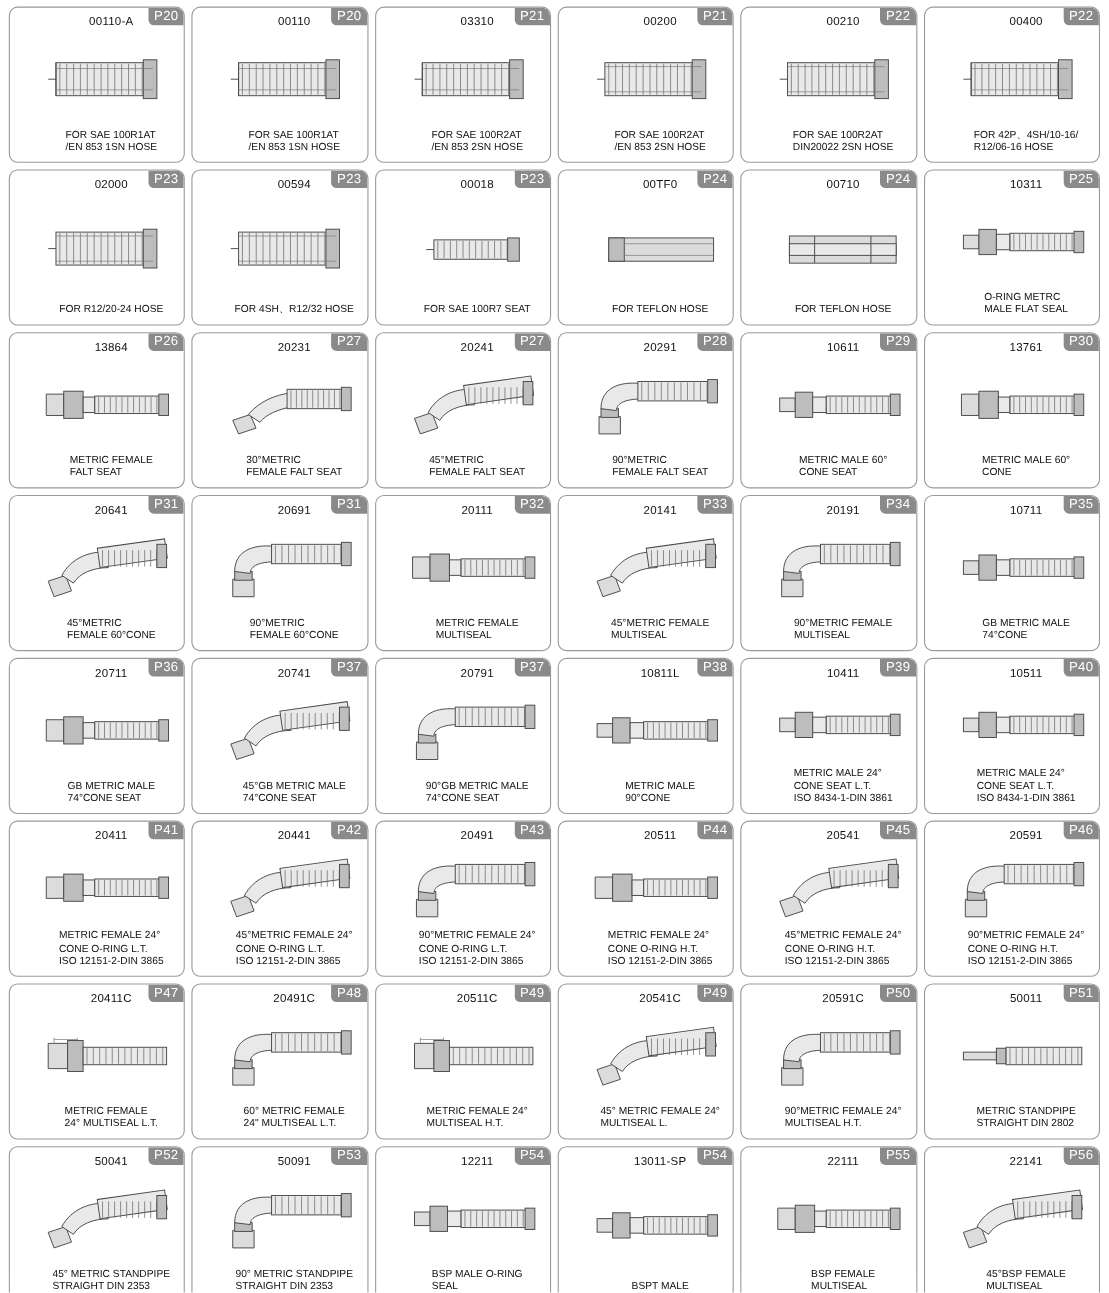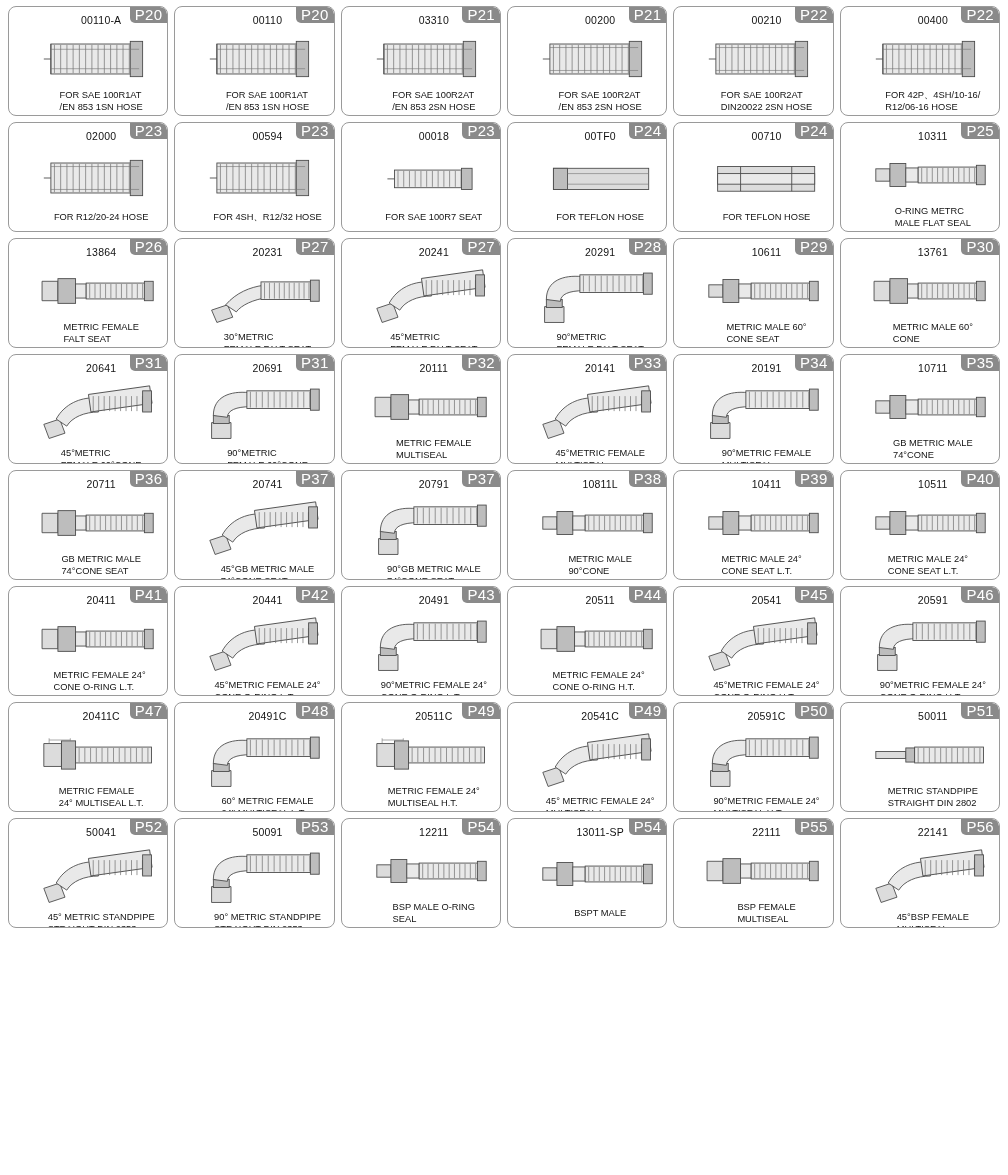--- a/index.html
+++ b/index.html
@@ -10,42 +10,42 @@
     grid-template-columns:repeat(6,1fr);
     gap:6px 6px;
     padding:6px 8px;
     box-sizing:border-box;
   }
   .card{
     border:1px solid #9a9a9a;
     border-radius:8px;
     background:#fff;
     position:relative;
-    height:110px;
+    height:142px;
     box-sizing:border-box;
     display:flex;
     flex-direction:column;
     align-items:center;
     overflow:hidden;
     padding-left:26px;
   }
   .code{
     font-size:10.5px;
     letter-spacing:.2px;
     margin-top:7px;
     color:#111;
     text-align:center;
     line-height:12px;
   }
   .page-badge{
     position:absolute;
     top:0;right:0;
     background:#8a8a8a;
     color:#fff;
-    font-size:15px;
+    font-size:12px;
     line-height:13px;
     padding:1px 5px 2px 5px;
     border-top-right-radius:7px;
     border-bottom-left-radius:5px;
     letter-spacing:.3px;
   }
   .art{
     flex:1 1 auto;
     width:100%;
     display:flex;

